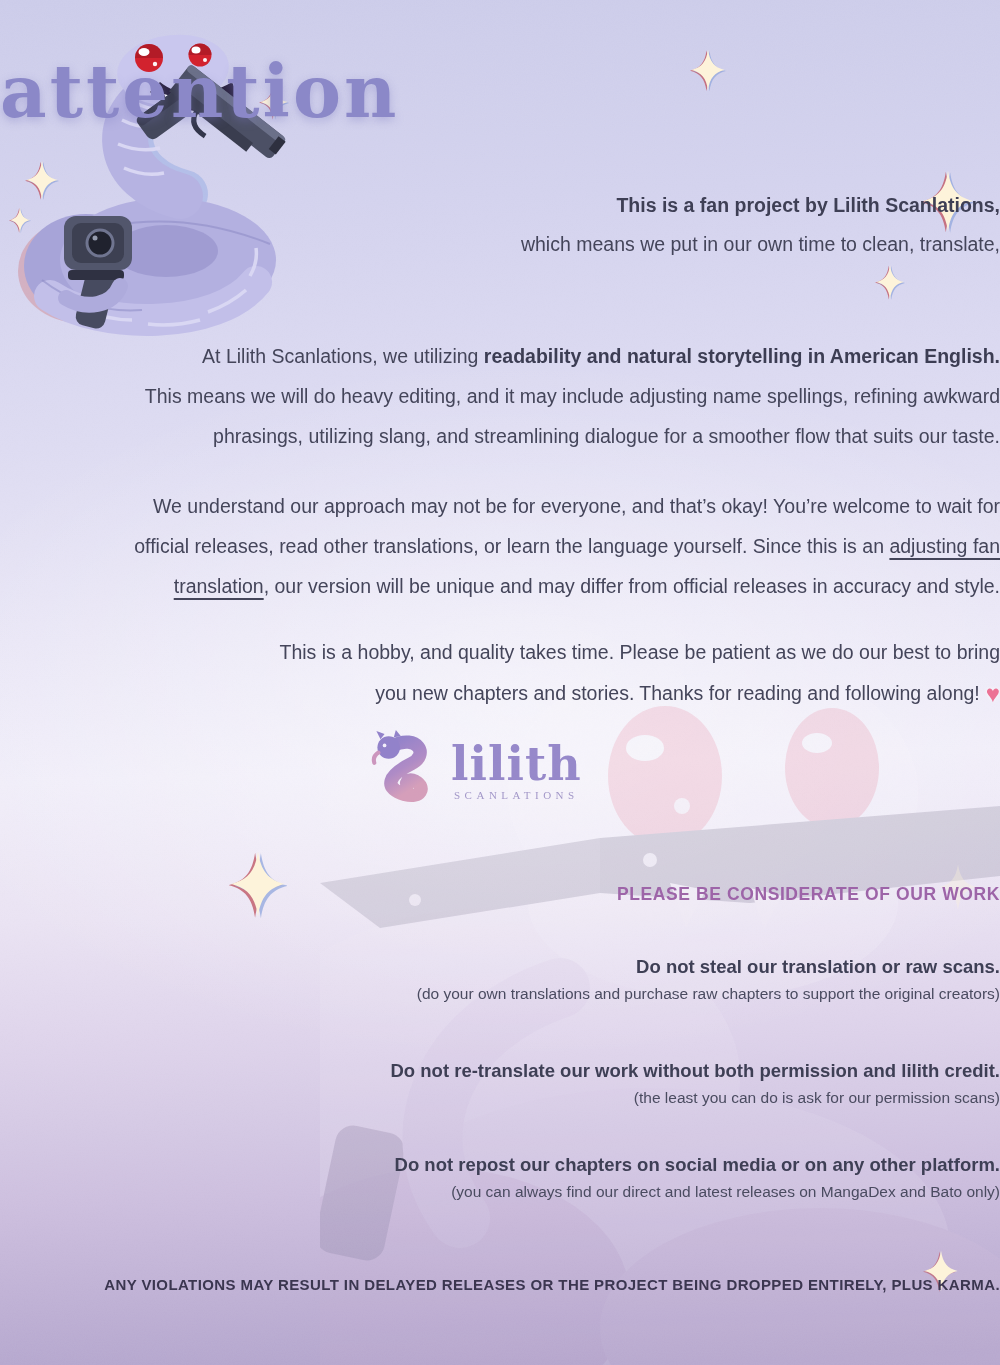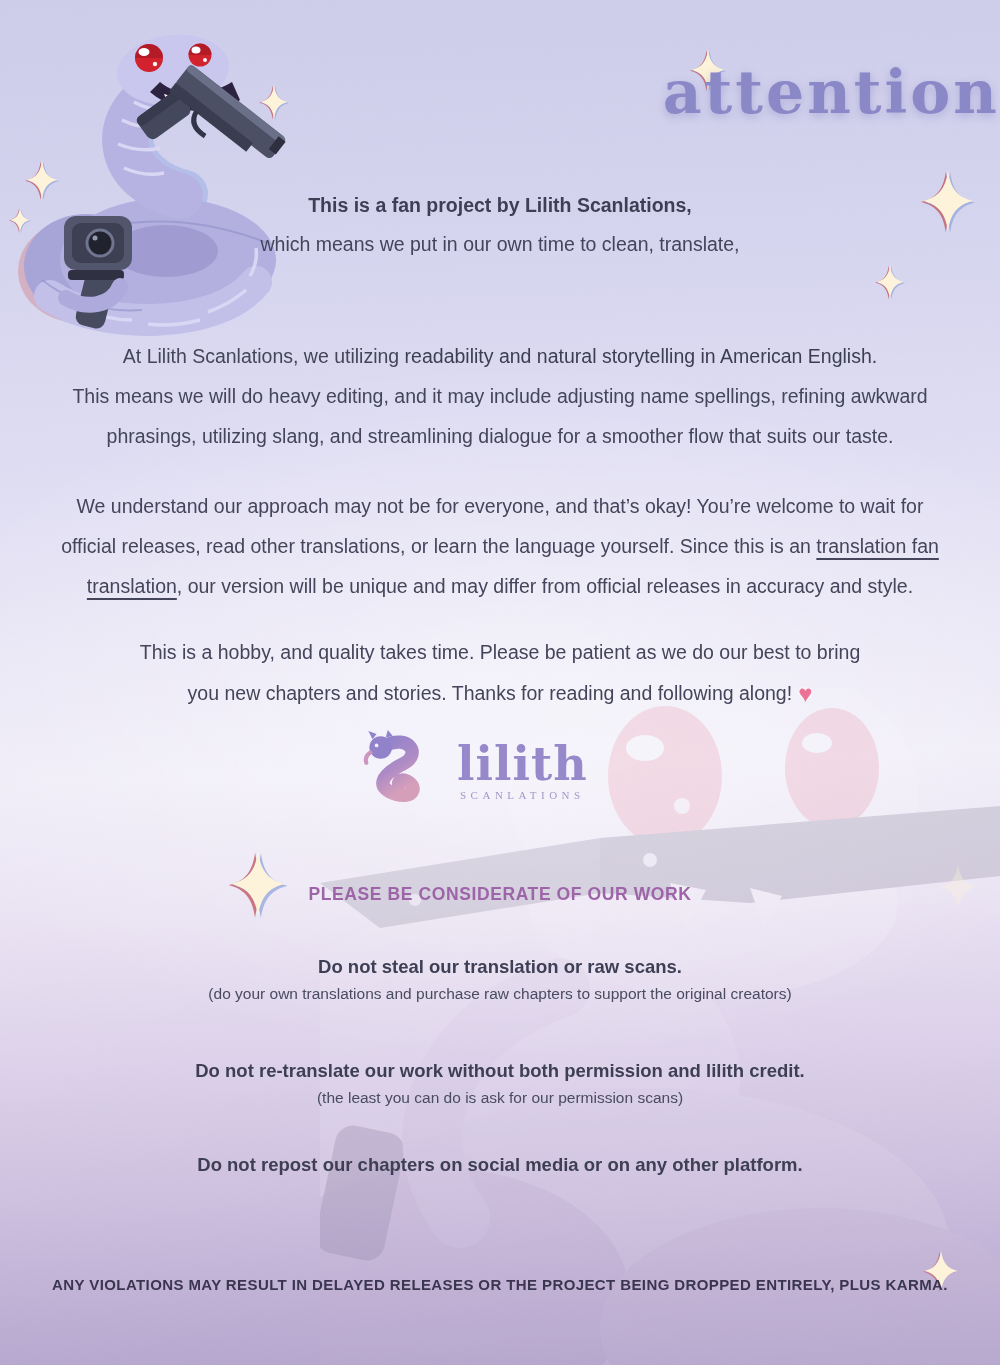--- a/index.html
+++ b/index.html
@@ -15,43 +15,43 @@
   
   .grain{position:absolute;inset:0;pointer-events:none;opacity:.85}
   
   .wm{position:absolute;left:320px;top:688px;opacity:.16;pointer-events:none}
   
   .snake-top{position:absolute;left:8px;top:8px}
   
   .sparkle{position:absolute}
   
   .title{
-    position:absolute;top:42px;left:0;width:100%;text-align:right;
-    font-family:"DejaVu Serif",serif;font-weight:bold;font-size:60px;line-height:100px;
+    position:absolute;top:42px;left:0;width:100%;text-align:left;
+    font-family:"DejaVu Serif",serif;font-weight:bold;font-size:72px;line-height:100px;
     color:#8b88c8;letter-spacing:3px;
     text-shadow:0 3px 10px rgba(122,119,190,.40);
   }
   
-  .tblock{position:absolute;left:0;width:100%;text-align:center}
+  .tblock{position:absolute;left:0;width:100%;text-align:right}
   .line{white-space:nowrap;}
   .p1{top:186px}
   .p1 .lead{font-size:24px;font-weight:700;line-height:38px;color:#3e3f55}
   .p1 .line{font-size:19.5px;line-height:39px}
   .p2{top:336px}
   .p2 .line{font-size:19.5px;line-height:40px}
   .p3{top:486px}
   .p3 .line{font-size:19.5px;line-height:40px}
   .p4{top:632px}
   .p4 .line{font-size:19.5px;line-height:41px}
-  b{font-weight:400;color:#3c3d53}
+  b{font-weight:700;color:#3c3d53}
   .u{text-decoration:underline;text-underline-offset:5px;text-decoration-thickness:1.5px}
   .heart{color:#ec7295;font-size:24px;vertical-align:-2px;padding-left:6px;
     text-shadow:0 0 4px rgba(255,255,255,.8)}
   
-  .logo{position:absolute;left:357px;top:730px;display:flex;align-items:center;gap:26px;opacity:.92}
+  .logo{position:absolute;left:365px;top:730px;display:flex;align-items:center;gap:12px;opacity:.92}
   .logo-name{font-family:"DejaVu Serif",serif;font-weight:bold;font-size:46px;line-height:44px;
     color:#8f80c6;letter-spacing:1px}
   .logo-sub{font-family:"Liberation Serif",serif;font-size:11px;letter-spacing:4.5px;
     color:#9c90c4;margin-top:3px;padding-left:3px}
   
   .rules-head{top:884px;font-size:17.5px;font-weight:700;letter-spacing:.6px;color:#9d64a8}
   .rule .main{font-size:18.5px;font-weight:700;line-height:30px;color:#3e3f55}
   .rule .sub{font-size:15.5px;line-height:24px;color:#4a4b60}
   .rule1{top:952px}
   .rule2{top:1056px}
@@ -214,21 +214,21 @@
   </div>
 
   <div class="tblock p2">
     <div class="line"><span>At Lilith Scanlations, we utilizing </span><b>readability and natural storytelling in American English.</b></div>
     <div class="line">This means we will do heavy editing, and it may include adjusting name spellings, refining awkward</div>
     <div class="line">phrasings, utilizing slang, and streamlining dialogue for a smoother flow that suits our taste.</div>
   </div>
 
   <div class="tblock p3">
     <div class="line">We understand our approach may not be for everyone, and that’s okay! You’re welcome to wait for</div>
-    <div class="line"><span>official releases, read other translations, or learn the language yourself. Since this is an </span><span class="u">translation fan</span></div>
+    <div class="line"><span>official releases, read other translations, or learn the language yourself. Since this is an </span><span class="u">adjusting fan</span></div>
     <div class="line"><span class="u">translation</span><span>, our version will be unique and may differ from official releases in accuracy and style.</span></div>
   </div>
 
   <div class="tblock p4">
     <div class="line">This is a hobby, and quality takes time. Please be patient as we do our best to bring</div>
     <div class="line"><span>you new chapters and stories. Thanks for reading and following along!</span><span class="heart">♥</span></div>
   </div>
 
   <div class="logo">
     <svg width="74" height="82" viewBox="0 0 70 80">
@@ -259,17 +259,18 @@
     <div class="line sub">(do your own translations and purchase raw chapters to support the original creators)</div>
   </div>
 
   <div class="tblock rule rule2">
     <div class="line main">Do not re-translate our work without both permission and lilith credit.</div>
     <div class="line sub">(the least you can do is ask for our permission scans)</div>
   </div>
 
   <div class="tblock rule rule3">
     <div class="line main">Do not repost our chapters on social media or on any other platform.</div>
+    <div class="line sub">(you can always find our direct and latest releases on MangaDex and Bato only)</div>
   </div>
 
   <div class="tblock footer">ANY VIOLATIONS MAY RESULT IN DELAYED RELEASES OR THE PROJECT BEING DROPPED ENTIRELY, PLUS KARMA.</div>
 
 </div>
 
 </body></html>

